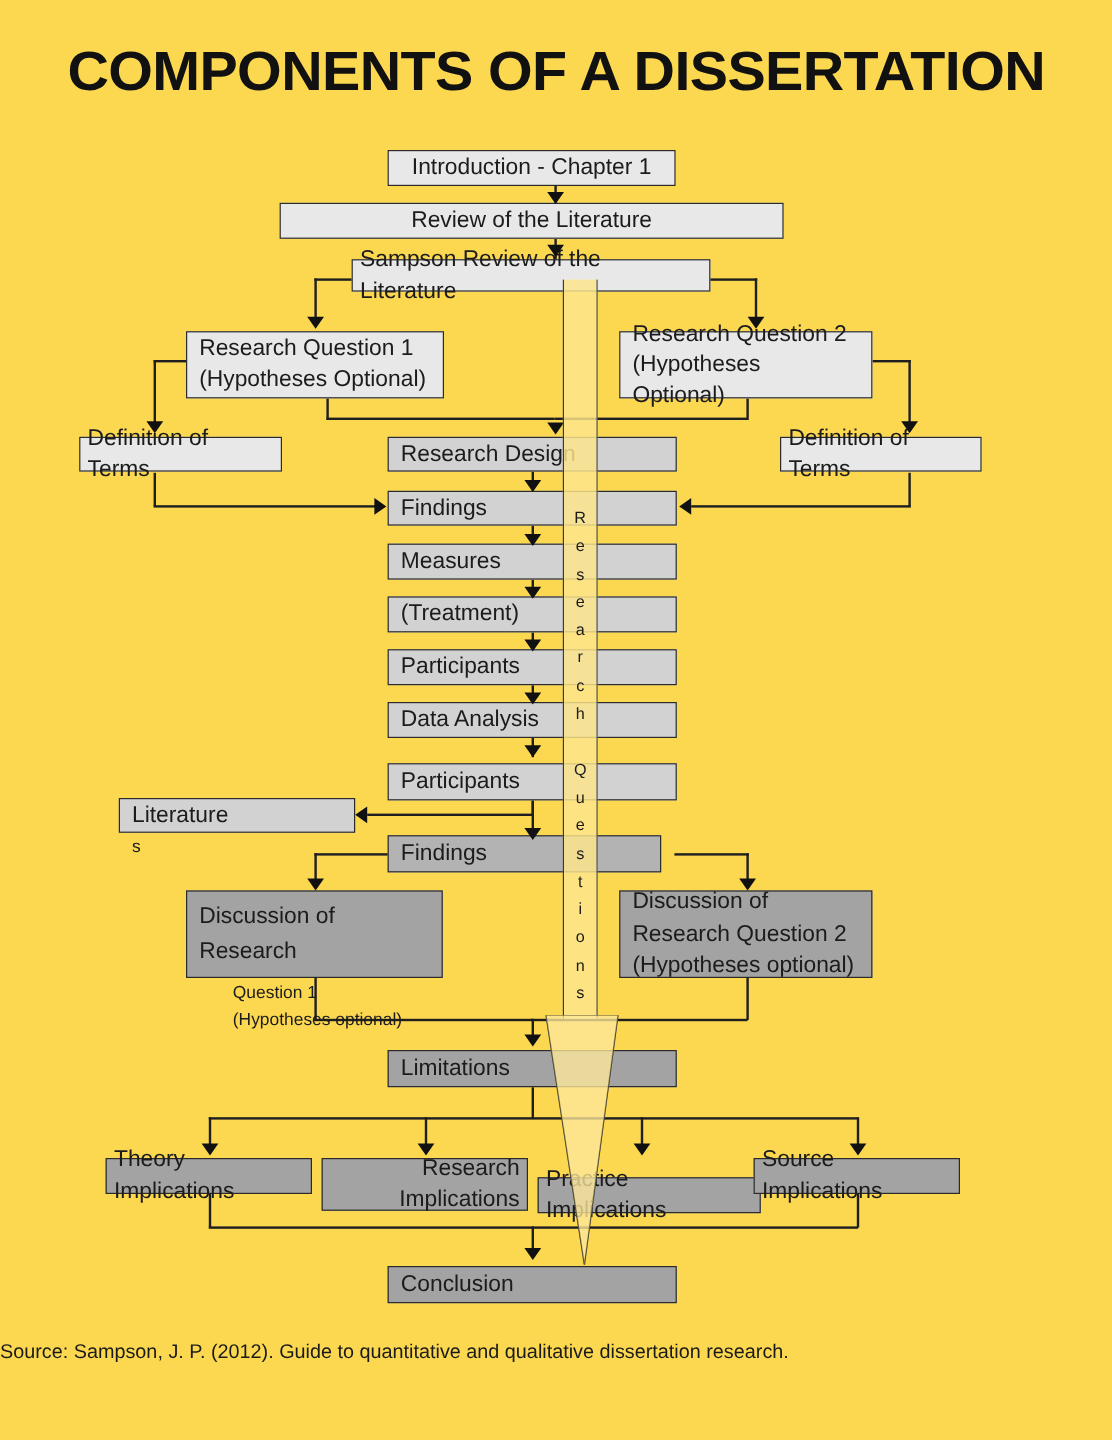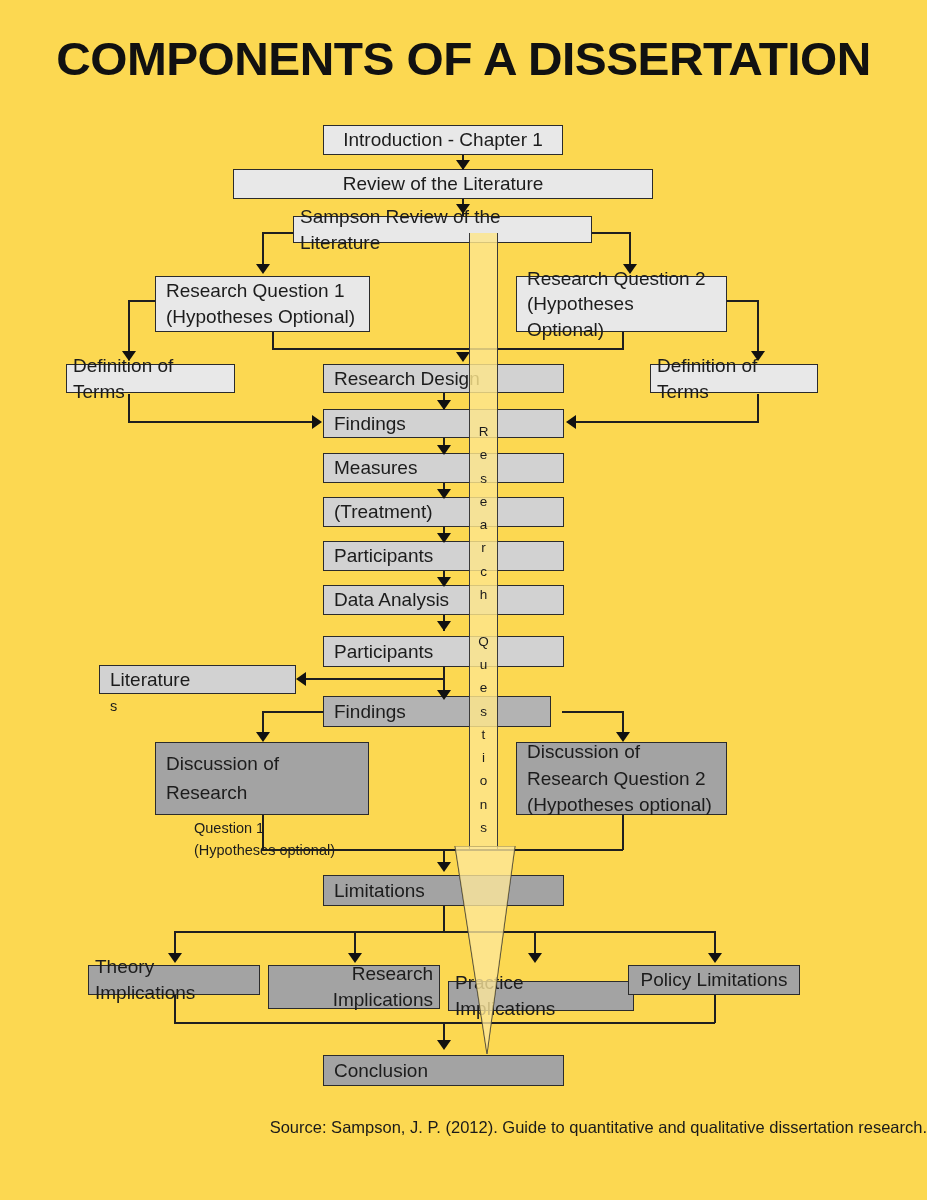--- a/index.html
+++ b/index.html
@@ -20,21 +20,21 @@
     font-weight:bold;
     letter-spacing:-0.5px;
     color:#111111;
     font-family:"Liberation Sans", sans-serif;
     transform:scaleX(1.04);
   }
 
   
   .source{
     position:absolute;left:0;top:1118px;width:927px;
-    text-align:right;
+    text-align:left;
     font-size:16.5px;
     color:#1a1a1a;
   }
 
   
   .box{
     position:absolute;
     box-sizing:border-box;
     border:1.6px solid #2b2b2b;
     color:#1c1c1c;
@@ -305,21 +305,21 @@
   <div class="box dk center" style="left:88px;top:965px;width:172px;height:30px;">
     <span>Theory Implications</span>
   </div>
   <div class="box dk center" style="left:268px;top:965px;width:172px;height:44px;text-align:right;">
     <span>Research Implications</span>
   </div>
   <div class="box dk center" style="left:448px;top:965px;width:186px;height:30px;margin-top:16px;">
     <span>Practice Implications</span>
   </div>
   <div class="box dk center" style="left:628px;top:965px;width:172px;height:30px;">
-    <span>Policy Limitations</span>
+    <span>Source Implications</span>
   </div>
 
   <div class="box dk left" style="left:323px;top:1055px;width:241px;height:31px;">
     <span>Conclusion</span>
   </div>
 
   <div class="band">
     <div class="band-inner"></div>
   </div>
   <svg class="funnel" viewBox="0 0 70 208" preserveAspectRatio="none">

